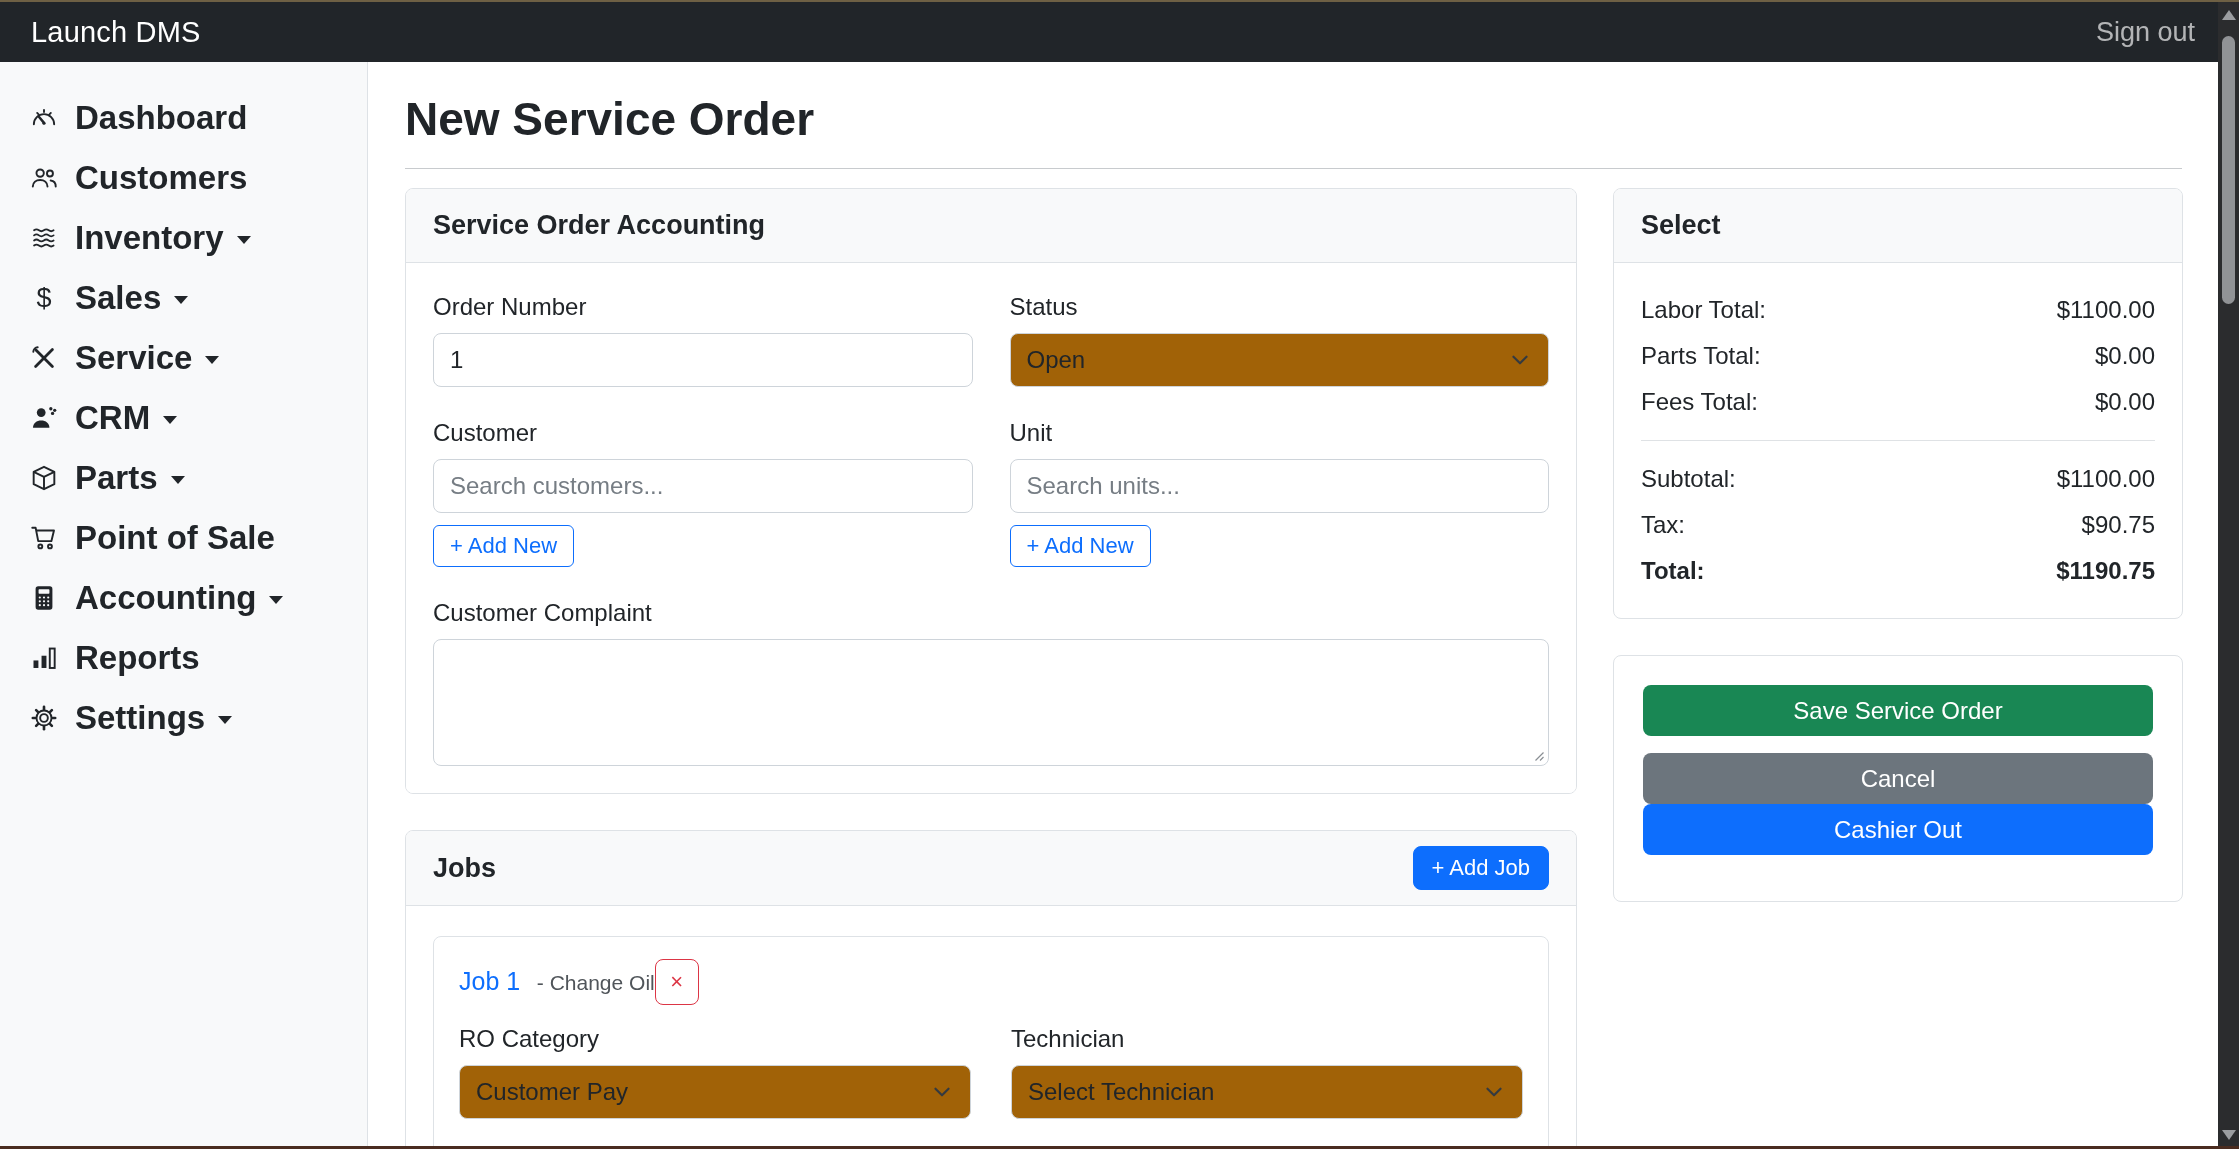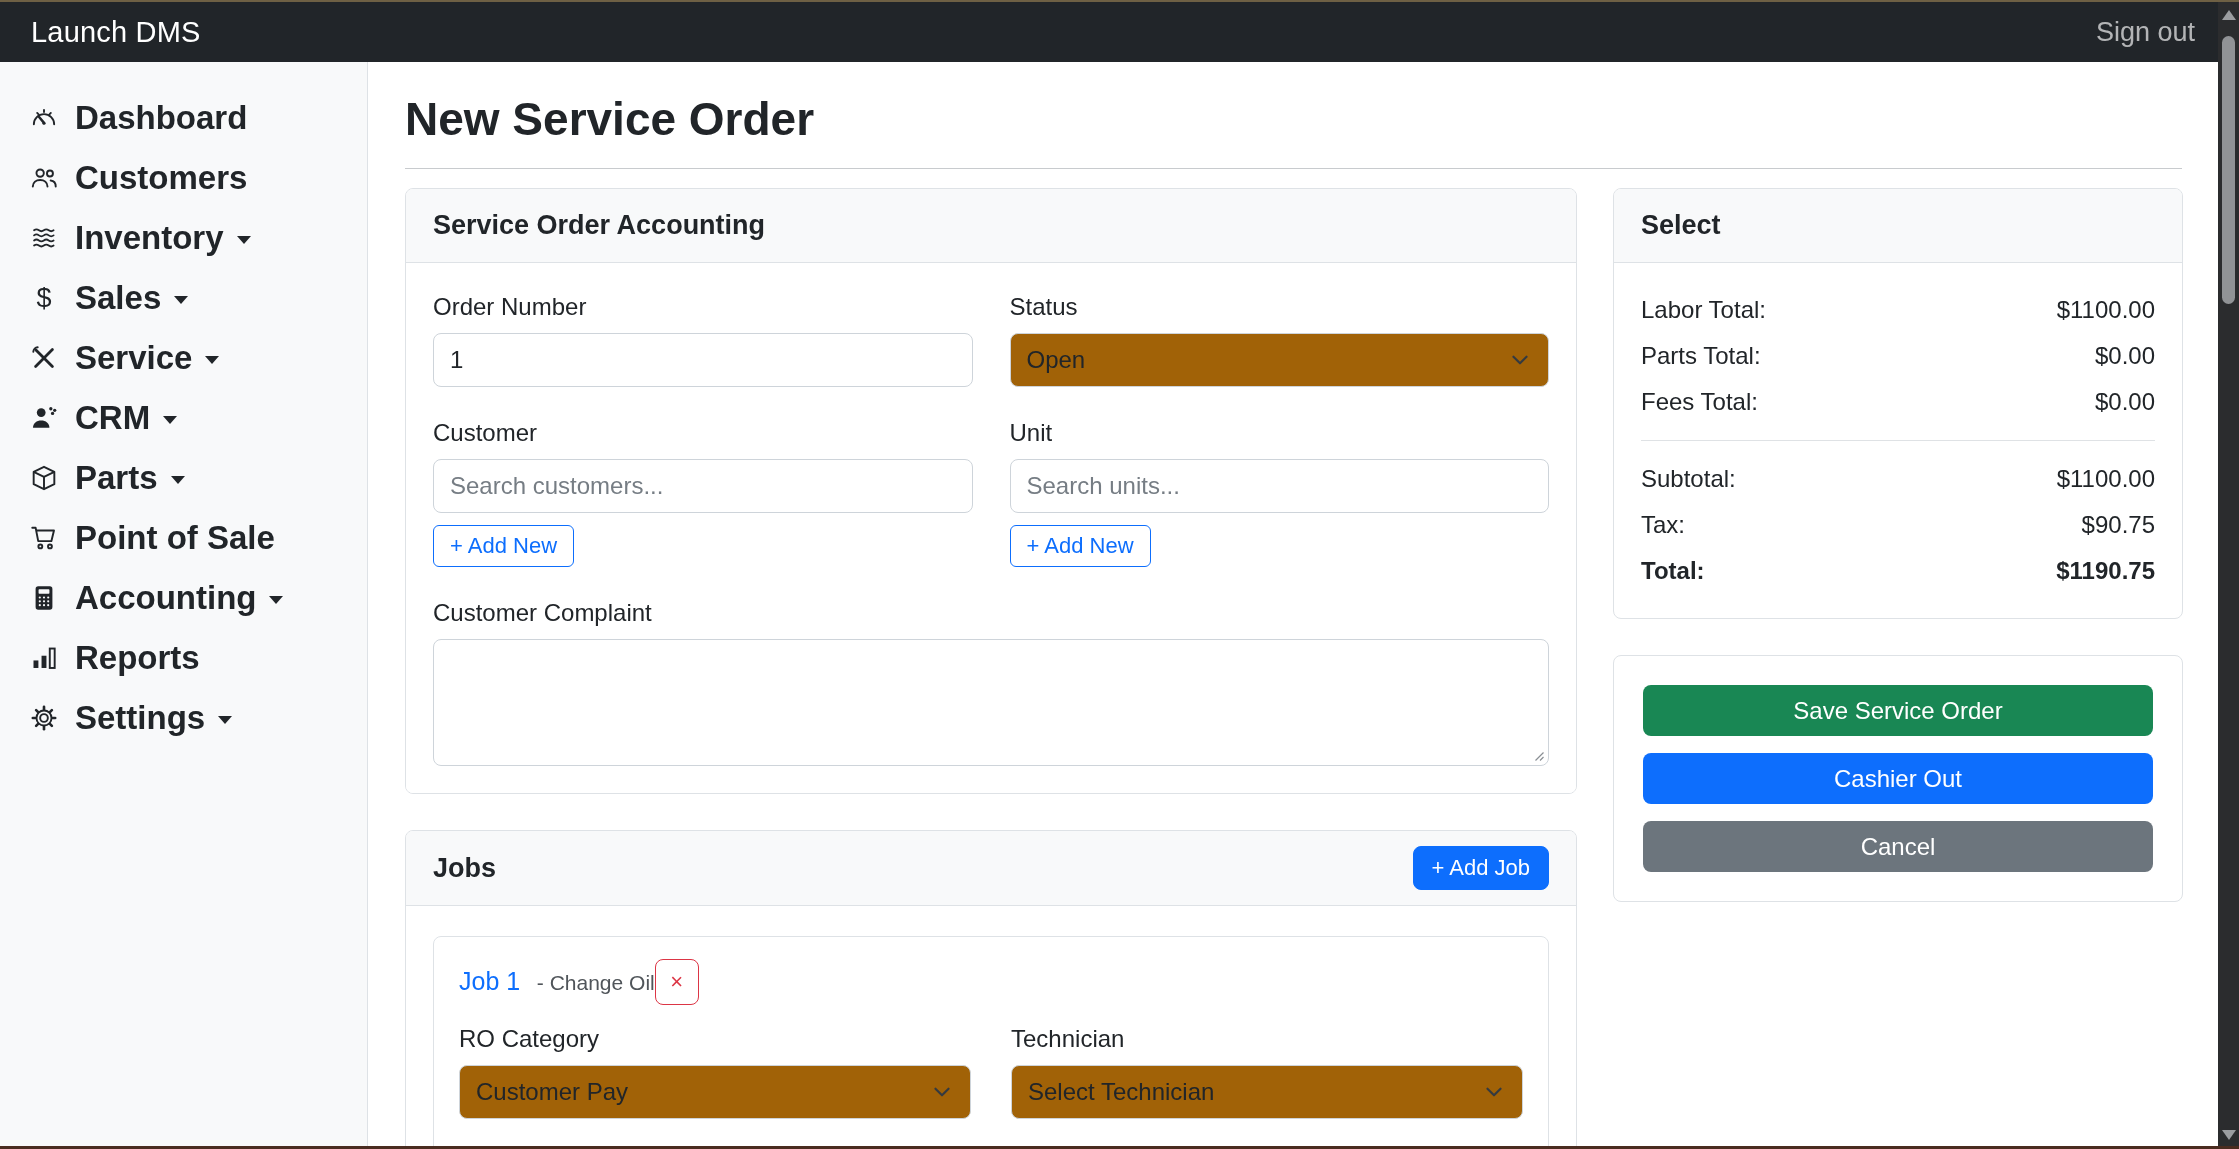--- a/index.html
+++ b/index.html
@@ -406,22 +406,22 @@
             </div>
             <div class="sum-row bold">
               <span>Total:</span>
               <span>$1190.75</span>
             </div>
           </div>
         </section>
 
         <section class="card actions">
           <button class="act-btn act-save">Save Service Order</button>
+          <button class="act-btn act-cancel last">Cancel</button>
           <button class="act-btn act-cashier">Cashier Out</button>
-          <button class="act-btn act-cancel last">Cancel</button>
         </section>
       </div>
     </div>
   </main>
 </div>
 
 <div class="scrollbar">
   <div class="sb-up"></div>
   <div class="sb-thumb"></div>
   <div class="sb-down"></div>

